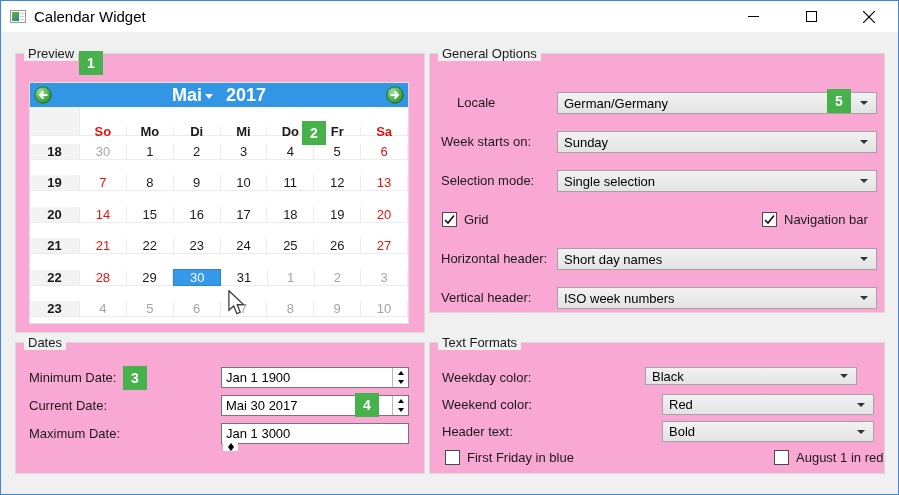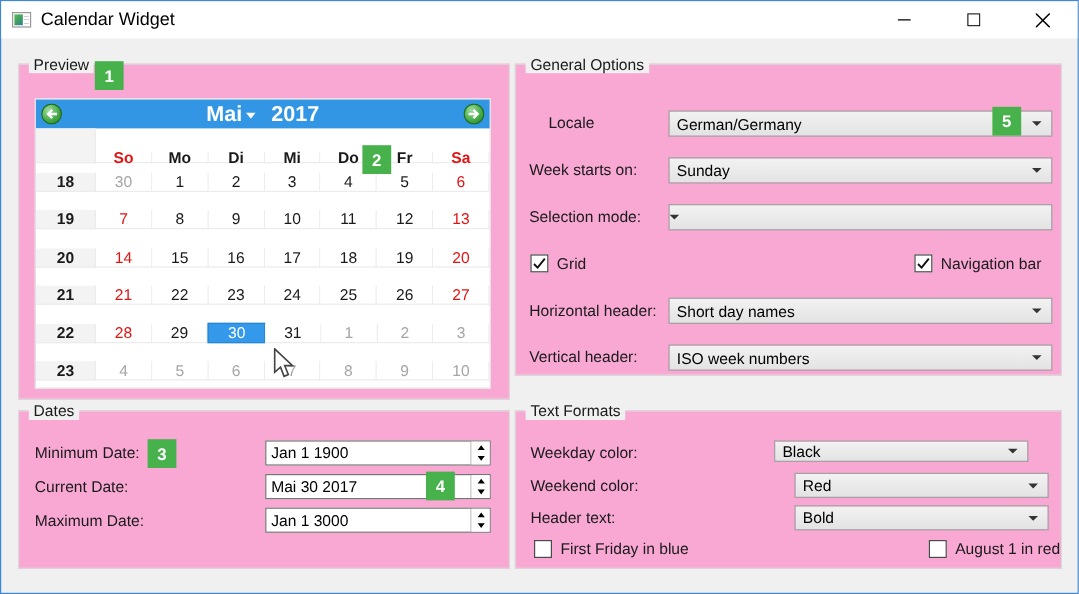--- a/index.html
+++ b/index.html
@@ -262,21 +262,21 @@
           </span>
           <span class="sb">
             <span class="tri-dn"></span>
           </span>
         </span>
     </div>
 
     <div class="row" style="left:13px; top:80px;">
         <span class="lbl">Maximum Date:</span>
       </div>
-    <div class="spin" style="left:205px; top:80px; width:188px;">
+    <div class="spin" style="left:205px; top:80px; width:188px;flex-direction:column;">
       <span class="val">Jan 1 3000</span>
       <span class="btns">
           <span class="sb">
             <span class="tri-up"></span>
           </span>
           <span class="sb">
             <span class="tri-dn"></span>
           </span>
         </span>
     </div>
@@ -298,20 +298,21 @@
       </div>
     <div class="combo" style="left:127px; top:77px; width:320px;">
       <span class="val">Sunday</span>
       <span class="combo-arrow"></span>
     </div>
 
     <div class="row" style="left:11px; top:116px;">
         <span class="lbl">Selection mode:</span>
       </div>
     <div class="combo" style="left:127px; top:116px; width:320px;">
+      <span class="val">Single selection</span>
       <span class="combo-arrow"></span>
     </div>
 
     <label class="check checked" style="left:12px; top:156px;">
       <span class="box">
           <svg width="11" height="11" viewBox="0 0 11 11">
             <polyline points="1,6 4,9 10,1.5" fill="none" stroke="#111" stroke-width="1.6"></polyline>
           </svg>
         </span>
       <span>Grid</span>

